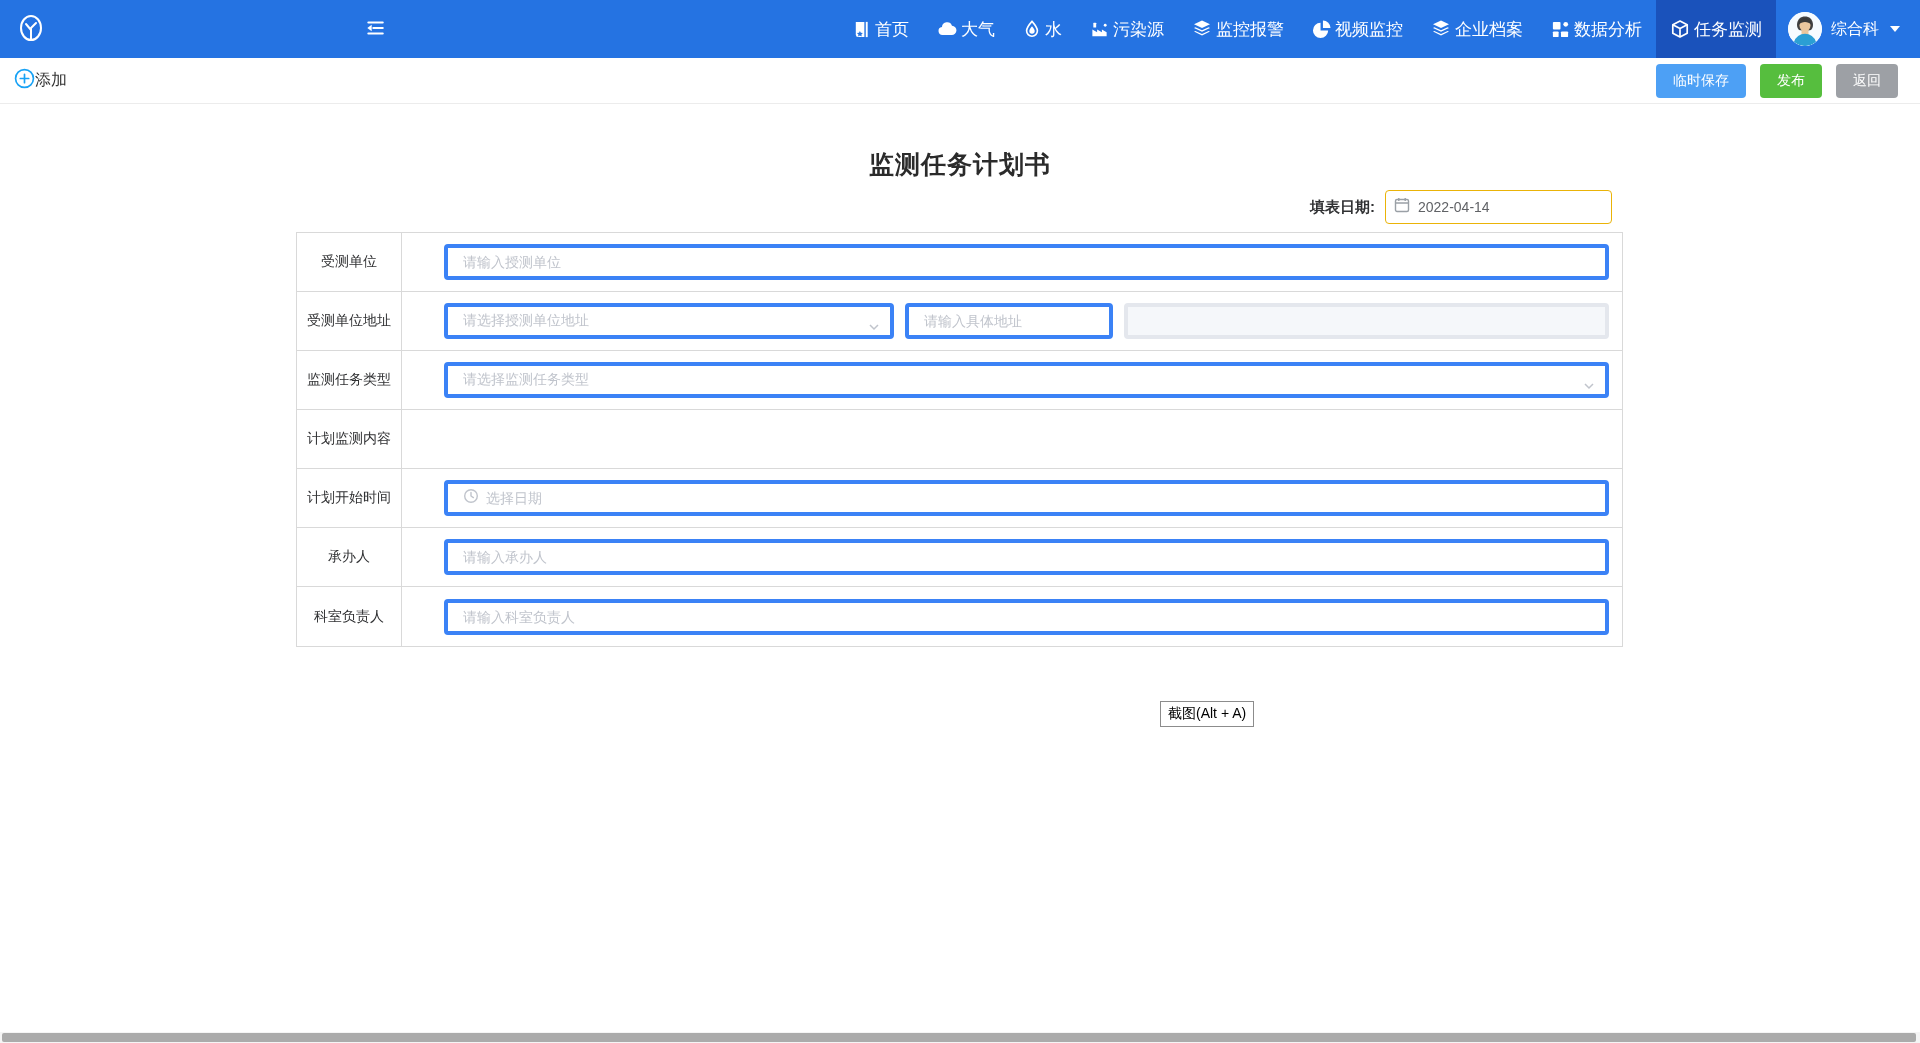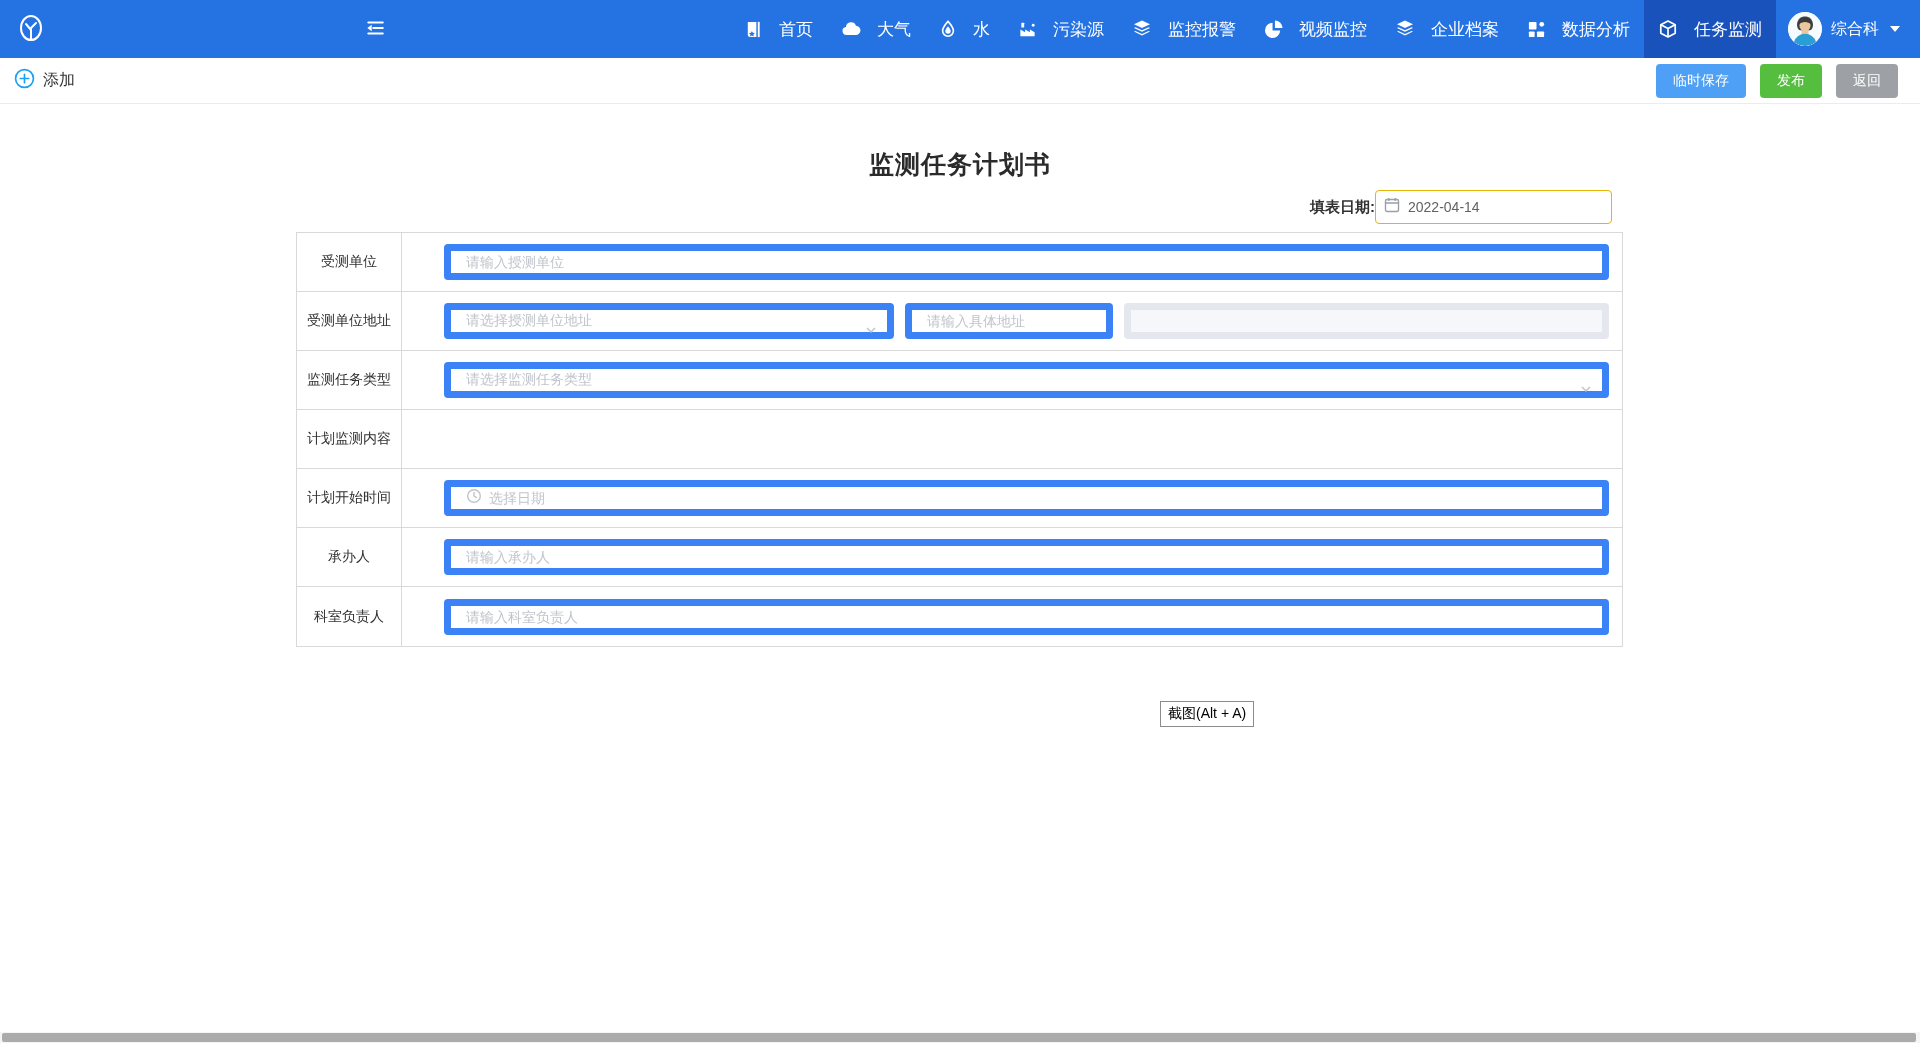--- a/index.html
+++ b/index.html
@@ -6,62 +6,62 @@
   html,body { width:1920px; height:1043px; background:#fff; overflow:hidden;
     font-family:"Liberation Sans","DejaVu Sans",sans-serif; }
   body { position:relative; }
 
   
   .navbar { position:absolute; top:0; left:0; width:1920px; height:58px;
     background:#2573e2; display:flex; align-items:center; color:#fff; }
   .nav-logo { margin-left:16px; width:30px; height:30px; display:flex; align-items:center; }
   .nav-collapse { position:absolute; left:364px; top:17px; width:22px; height:22px; cursor:pointer; }
   .nav-menu { position:absolute; right:0; top:0; height:58px; display:flex; align-items:stretch; }
-  .nav-item { display:flex; align-items:center; gap:16px; padding:0 14px; font-size:17px;
+  .nav-item { display:flex; align-items:center; gap:4px; padding:0 14px; font-size:17px;
     cursor:pointer; white-space:nowrap; }
   .nav-item.active { background:#1a52bb; }
   .nav-item svg { display:block; }
   .nav-user { display:flex; align-items:center; gap:9px; padding:0 20px 0 12px; cursor:pointer; }
   .nav-avatar { width:34px; height:34px; border-radius:50%; overflow:hidden; background:#f4fbff; }
   .nav-username { font-size:16px; }
   .caret-down { width:0; height:0; border-left:5px solid transparent; border-right:5px solid transparent;
     border-top:6px solid #fff; margin-left:2px; }
 
   
   .toolbar { position:absolute; top:58px; left:0; width:1920px; height:46px; background:#fff;
     border-bottom:1px solid #ececec; display:flex; align-items:center; }
-  .add-btn { display:flex; align-items:center; gap:8px; margin-left:14px; cursor:pointer; }
+  .add-btn { display:flex; align-items:center; margin-left:14px; cursor:pointer; }
   .add-btn-label { font-size:16px; color:#333; }
   .toolbar-actions { position:absolute; right:22px; top:6px; display:flex; gap:14px; }
   .btn { height:34px; border:none; border-radius:4px; color:#fff; font-size:14px;
     padding:0 17px; cursor:pointer; font-family:inherit; }
   .btn-save { background:#4da0f5; }
   .btn-publish { background:#56be3e; }
   .btn-back { background:#9da0a5; }
 
   
   .form-title { position:absolute; top:148px; left:0; width:1920px; text-align:center;
     font-size:25px; font-weight:bold; color:#2b2b2b; letter-spacing:1px; }
   .fill-date { position:absolute; top:190px; left:1310px; width:302px; height:34px;
     display:flex; align-items:center; }
-  .fill-date-label { font-size:15px; font-weight:bold; color:#303133; white-space:nowrap; }
+  .fill-date-label { font-size:15px; font-weight:bold; color:#303133; margin-right:10px; white-space:nowrap; }
   .date-input { flex:1; height:34px; border:1px solid #eab308; border-radius:4px;
     display:flex; align-items:center; padding:0 8px; gap:8px; background:#fff; }
   .date-input input { border:none; outline:none; width:100%; font-size:14px; color:#606266;
     font-family:inherit; background:transparent; }
 
   .form-table { position:absolute; left:296px; top:232px; width:1327px;
     border:1px solid #d9d9d9; background:#fff; }
   .f-row { display:flex; height:59px; border-bottom:1px solid #d9d9d9; }
   .f-row:last-child { border-bottom:none; }
   .label-cell { width:105px; border-right:1px solid #d9d9d9; display:flex;
     align-items:center; justify-content:center; font-size:14px; color:#303133; text-align:center; }
   .field-cell { flex:1; display:flex; align-items:center; padding:0 13px 0 42px; gap:11px; }
 
-  .el-input { height:36px; border:7px solid #3b82f6; border-radius:4px; background:#fff;
+  .el-input { height:36px; border:4px solid #3b82f6; border-radius:4px; background:#fff;
     display:flex; align-items:center; padding:0 15px; gap:7px; }
   .el-input input { border:none; outline:none; width:100%; font-size:14px; color:#606266;
     font-family:inherit; background:transparent; }
   .el-input input::placeholder, .date-input input::placeholder { color:#c0c4cc; opacity:1; }
   .grow { flex:1; }
   .el-select { position:relative; cursor:pointer; }
   .sel-placeholder { font-size:14px; color:#c0c4cc; width:100%; }
   .sel-value { font-size:14px; color:#555; width:100%; padding-right:46px; overflow:hidden;
     white-space:nowrap; }
   .sel-chevron { position:absolute; right:10px; top:12px; }

